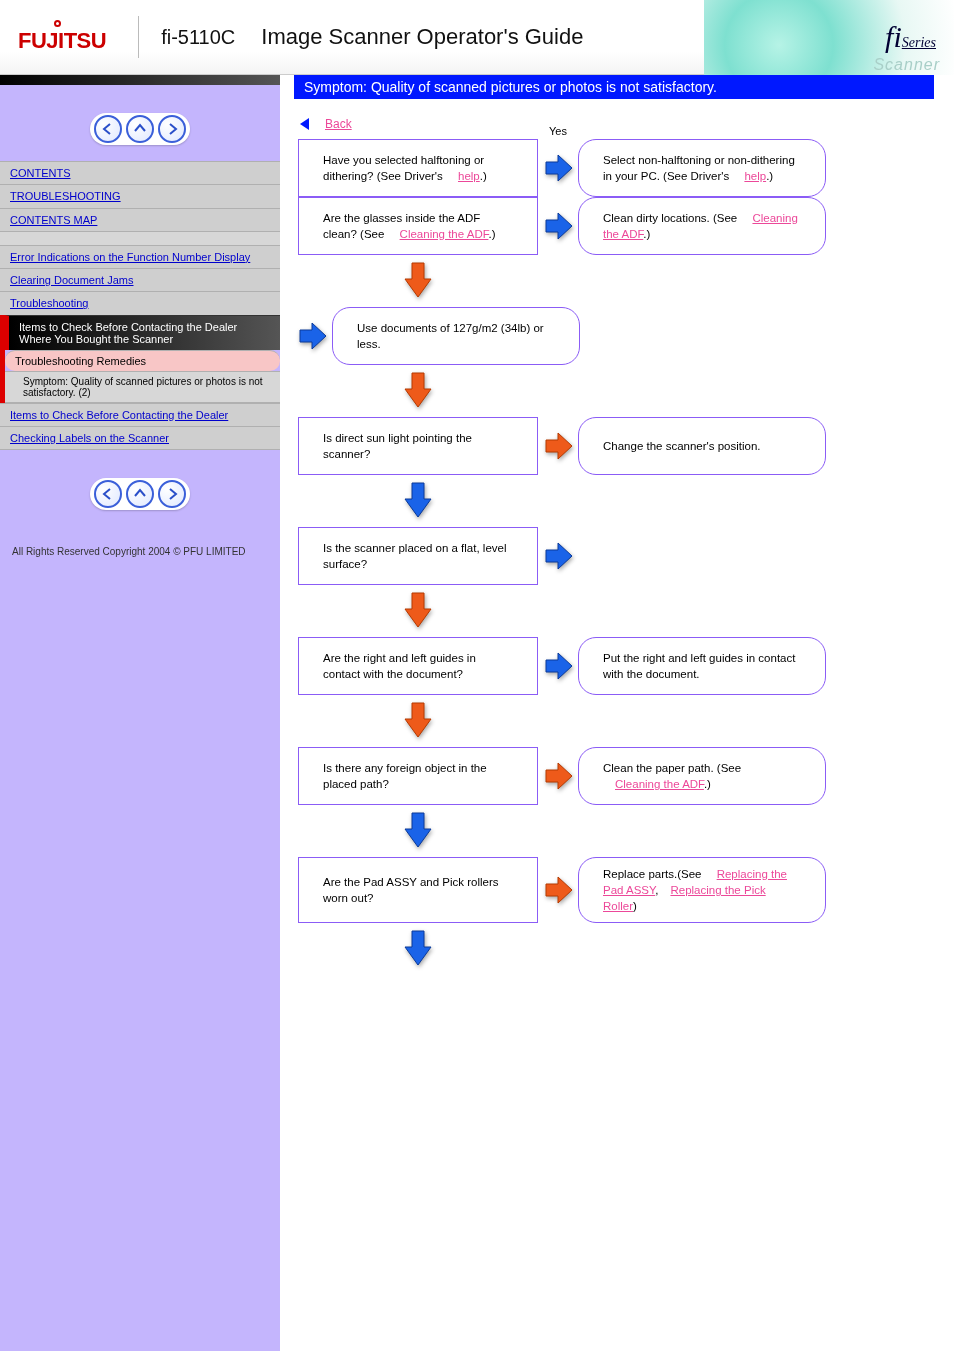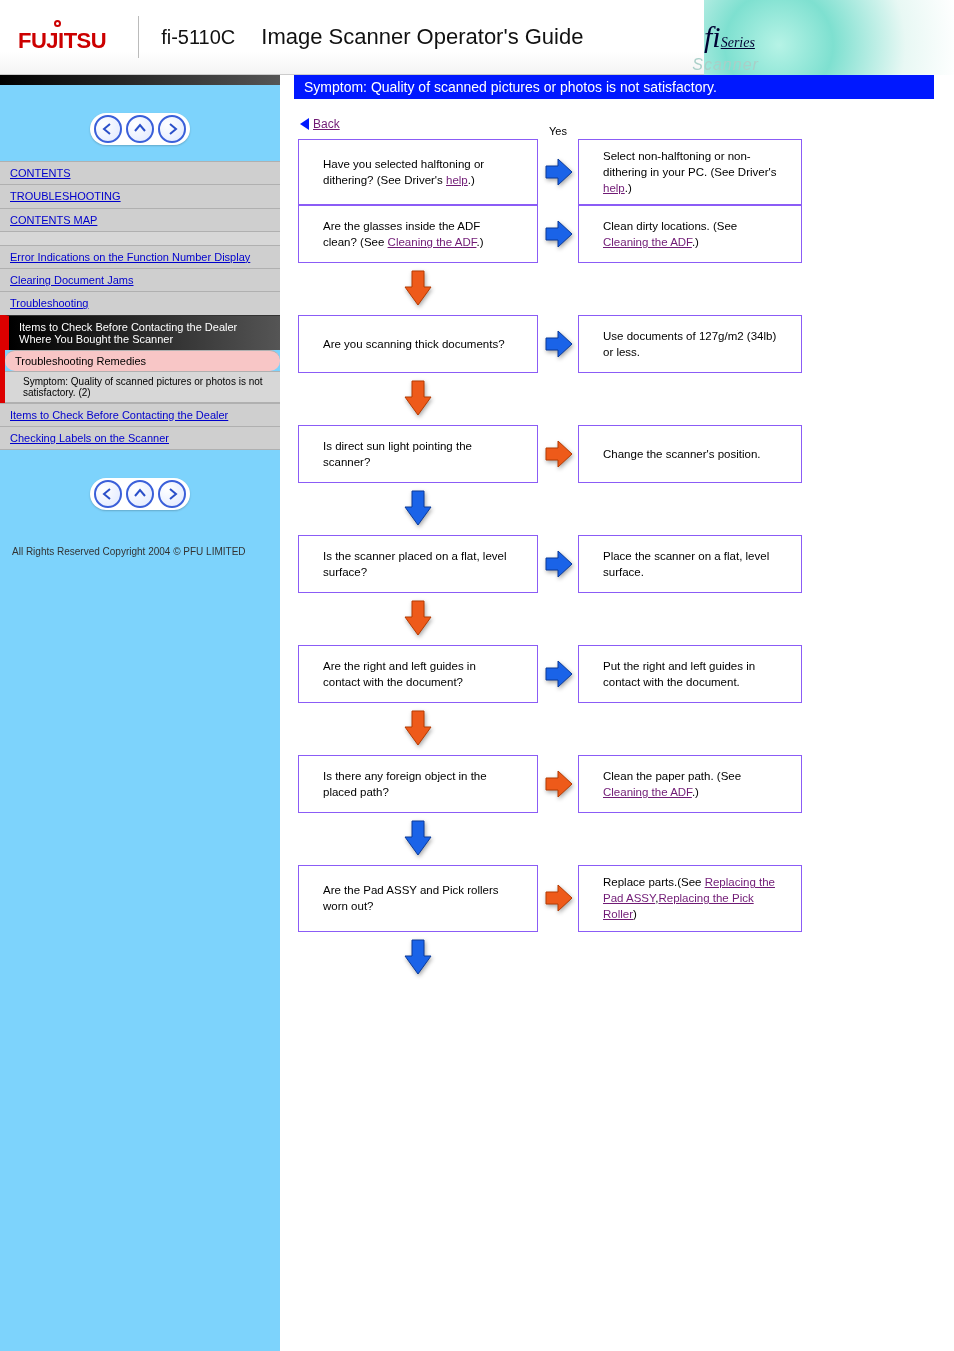--- a/index.html
+++ b/index.html
@@ -1,34 +1,34 @@
 <!DOCTYPE html>
 <html><head>
 <meta charset="utf-8">
 <style>
   * { box-sizing: border-box; margin: 0; padding: 0; }
   body { font-family: Arial, sans-serif; font-size: 12px; background: #fff; width: 954px; }
-  a { color: #701a75; text-decoration: underline; cursor: pointer; }
+  a { color: #ec4899; text-decoration: underline; cursor: pointer; margin-left: 12px; }
 
   
   .hdr { display: flex; align-items: center; height: 75px; border-bottom: 1px solid #ccc; position: relative; padding-left: 18px; background: linear-gradient(#fff 0%, #fff 70%, #f4f4f4 100%); gap: 12px; }
   .logo-fujitsu { font-size: 22px; font-weight: bold; color: #c00; letter-spacing: -0.5px; margin-right: 10px; position: relative; padding-top: 8px;}
   .logo-fujitsu .dot { position:absolute; top:0; left:36px; width:7px; height:7px; border:2px solid #c00; border-radius:50%; }
   .hdr-sep { width:1px; height:42px; background:#bbb; margin:0 10px; }
   .hdr-model { font-size:20px; color:#111; }
   .hdr-title { font-size:22px; color:#111; margin-left:14px; }
-  .hdr-right { margin-left:auto; width:250px; height:75px; background: radial-gradient(circle at 30% 60%, #b6f3e6 0%, #7ee0d0 30%, #e8f8f4 70%, #fff 100%); display:flex; align-items:center; padding-right:18px;}
+  .hdr-right { margin-left:auto; width:250px; height:75px; background: radial-gradient(circle at 30% 60%, #b6f3e6 0%, #7ee0d0 30%, #e8f8f4 70%, #fff 100%); display:flex; align-items:center; justify-content:flex-end; padding-right:18px;}
   .fiseries { position:relative; }
   .fi { font-family:"Times New Roman",serif; font-style:italic; font-size:30px; color:#003; }
   .series { font-family:"Times New Roman",serif; font-style:italic; font-size:14px; text-decoration:underline; color:#003; }
   .scanner-txt { position:absolute; right:-4px; top:36px; font-style:italic; color:#a9cfc8; font-size:16px; letter-spacing:1px;}
 
   
   .wrap { display:flex; }
-  .sidebar { width:280px; background:#7dd3fc; min-height:1276px; }
+  .sidebar { width:280px; background:#c4b5fd; min-height:1276px; }
   .black-strip { height:10px; background:linear-gradient(to right,#000,#555);}
   .nav-btns { display:flex; justify-content:center; gap:4px; padding:28px 0 16px; }
   .nav-btn { width:28px; height:28px; border-radius:50%; background:radial-gradient(circle at 30% 30%, #fff, #dfe8ff); border:2px solid #3a5fd9; display:flex; align-items:center; justify-content:center; color:#2a4fc9; cursor:pointer;}
   .nav-btn-group { background:#fff; border-radius:20px; padding:2px 4px; display:flex; gap:4px; box-shadow:0 1px 2px rgba(0,0,0,0.2);}
 
   .sb-row { border-top:1px solid #b0b0b0; font-size:11px; color:#1a1a1a; padding:4px 10px; line-height:1.3; background:#cfcfcf; }
   .sb-row.link { color:#0000cc; text-decoration:underline; cursor:pointer;}
   .sb-sec-hdr { background:linear-gradient(to right,#000,#555); color:#fff; font-size:11px; padding:5px 10px; border-left:4px solid #d00; border-top:1px solid #333;}
   .sb-spacer { height:14px; border-top:1px solid #b0b0b0; background:#d7d7d7;}
   .sb-current { background:#f8c6c6; color:#000; padding:4px 10px; font-size:11px; border-top:1px solid #b0b0b0;border-radius:10px;}
@@ -42,21 +42,21 @@
   .main { flex:1; padding:0 20px 40px 14px; }
   .title-bar { background:#0018ff; color:#fff; font-size:14px; padding:4px 10px; margin-bottom:18px; }
   .back { display:flex; align-items:center; gap:4px; margin:0 0 8px 6px; }
   .back .tri { width:0; height:0; border-top:6px solid transparent; border-bottom:6px solid transparent; border-right:9px solid #0018ff;}
   .back a { font-size:12px; }
 
   .flow { margin-left:4px; }
   .step-row { display:flex; align-items:stretch; gap:6px; }
   .q-box, .a-box { border:1px solid #8b5cf6; background:#fff; padding:8px 24px; font-size:11.5px; line-height:1.4; }
   .q-box { width:240px; min-height:58px; display:flex; align-items:center; }
-  .a-box { width:224px; min-height:58px; display:flex; align-items:center; }
+  .a-box { width:248px; min-height:58px; display:flex; align-items:center;border-radius:18px; }
   .h-arrow { width:34px; display:flex; align-items:center; justify-content:center; }
   .v-arrow-row { height:52px; display:flex; }
   .v-arrow-cell { width:240px; display:flex; align-items:center; justify-content:center; }
   .v-label { width:30px; display:flex; align-items:center; justify-content:center; font-size:11px; }
 
   svg.arrow { filter: drop-shadow(1px 2px 2px rgba(0,0,0,0.35)); }
   .lbl-side { width:28px; display:flex; align-items:center; justify-content:center; font-size:11px; position:relative;}
   .lbl-top { position:absolute; top:-14px; font-size:11px;}
 </style>
 </head>
@@ -190,23 +190,20 @@
   </div>
   <div class="v-arrow-row">
     <div class="v-arrow-cell">
             <svg class="arrow" width="34" height="40">
     <path d="M11 2 L23 2 L23 18 L30 18 L17 36 L4 18 L11 18 Z" fill="#ee5a1a" stroke="#b53a00" stroke-width="1"></path>
   </svg>
           </div>
     <div class="v-label"></div>
   </div>
         <div class="step-row">
-    <div class="q-box">
-            <div>Are you scanning thick documents?</div>
-          </div>
     <div class="h-arrow lbl-side">
 
       <svg class="arrow" width="30" height="34">
     <path d="M2 11 L14 11 L14 4 L28 17 L14 30 L14 23 L2 23 Z" fill="#1a63e8" stroke="#0a3a9a" stroke-width="1"></path>
   </svg>
     </div>
     <div class="a-box">
             <div>Use documents of 127g/m2 (34lb) or less.</div>
           </div>
   </div>
@@ -243,23 +240,20 @@
         <div class="step-row">
     <div class="q-box">
             <div>Is the scanner placed on a flat, level surface?</div>
           </div>
     <div class="h-arrow lbl-side">
 
       <svg class="arrow" width="30" height="34">
     <path d="M2 11 L14 11 L14 4 L28 17 L14 30 L14 23 L2 23 Z" fill="#1a63e8" stroke="#0a3a9a" stroke-width="1"></path>
   </svg>
     </div>
-    <div class="a-box">
-            <div>Place the scanner on a flat, level surface.</div>
-          </div>
   </div>
   <div class="v-arrow-row">
     <div class="v-arrow-cell">
             <svg class="arrow" width="34" height="40">
     <path d="M11 2 L23 2 L23 18 L30 18 L17 36 L4 18 L11 18 Z" fill="#ee5a1a" stroke="#b53a00" stroke-width="1"></path>
   </svg>
           </div>
     <div class="v-label"></div>
   </div>
         <div class="step-row">

